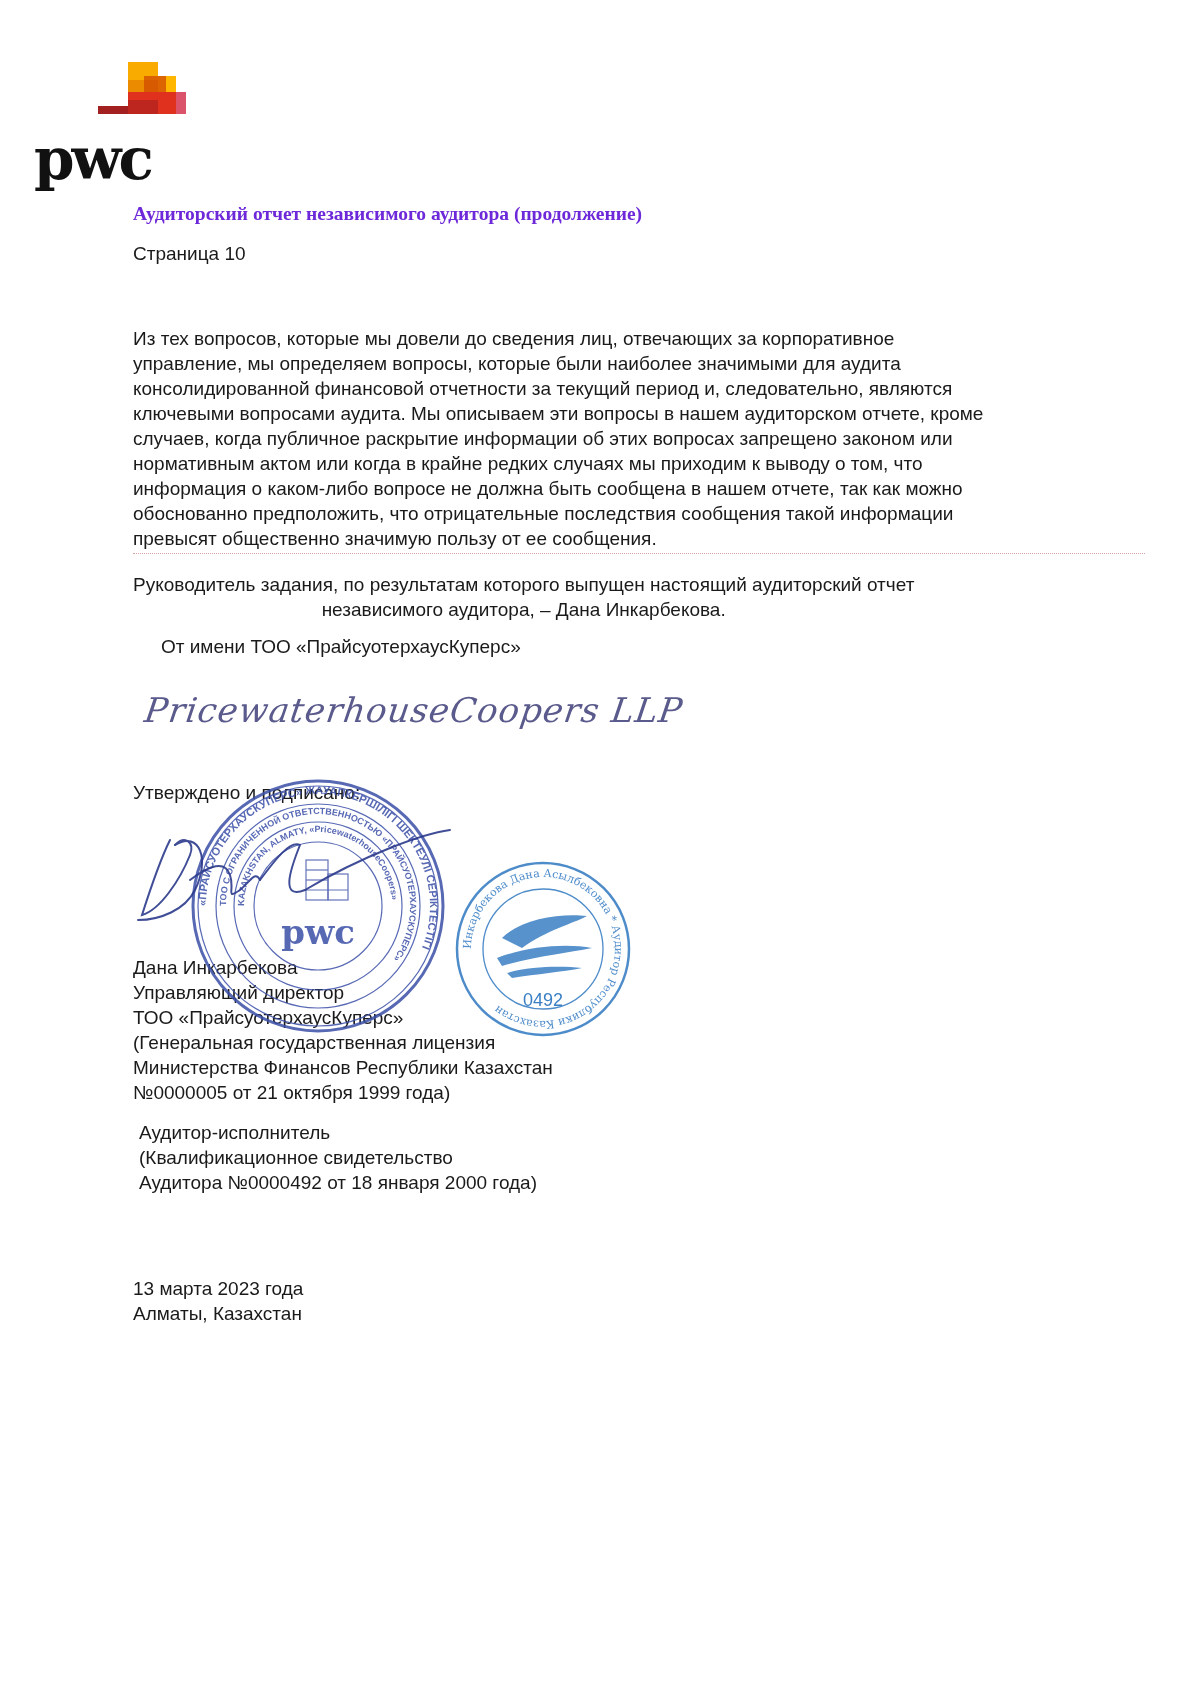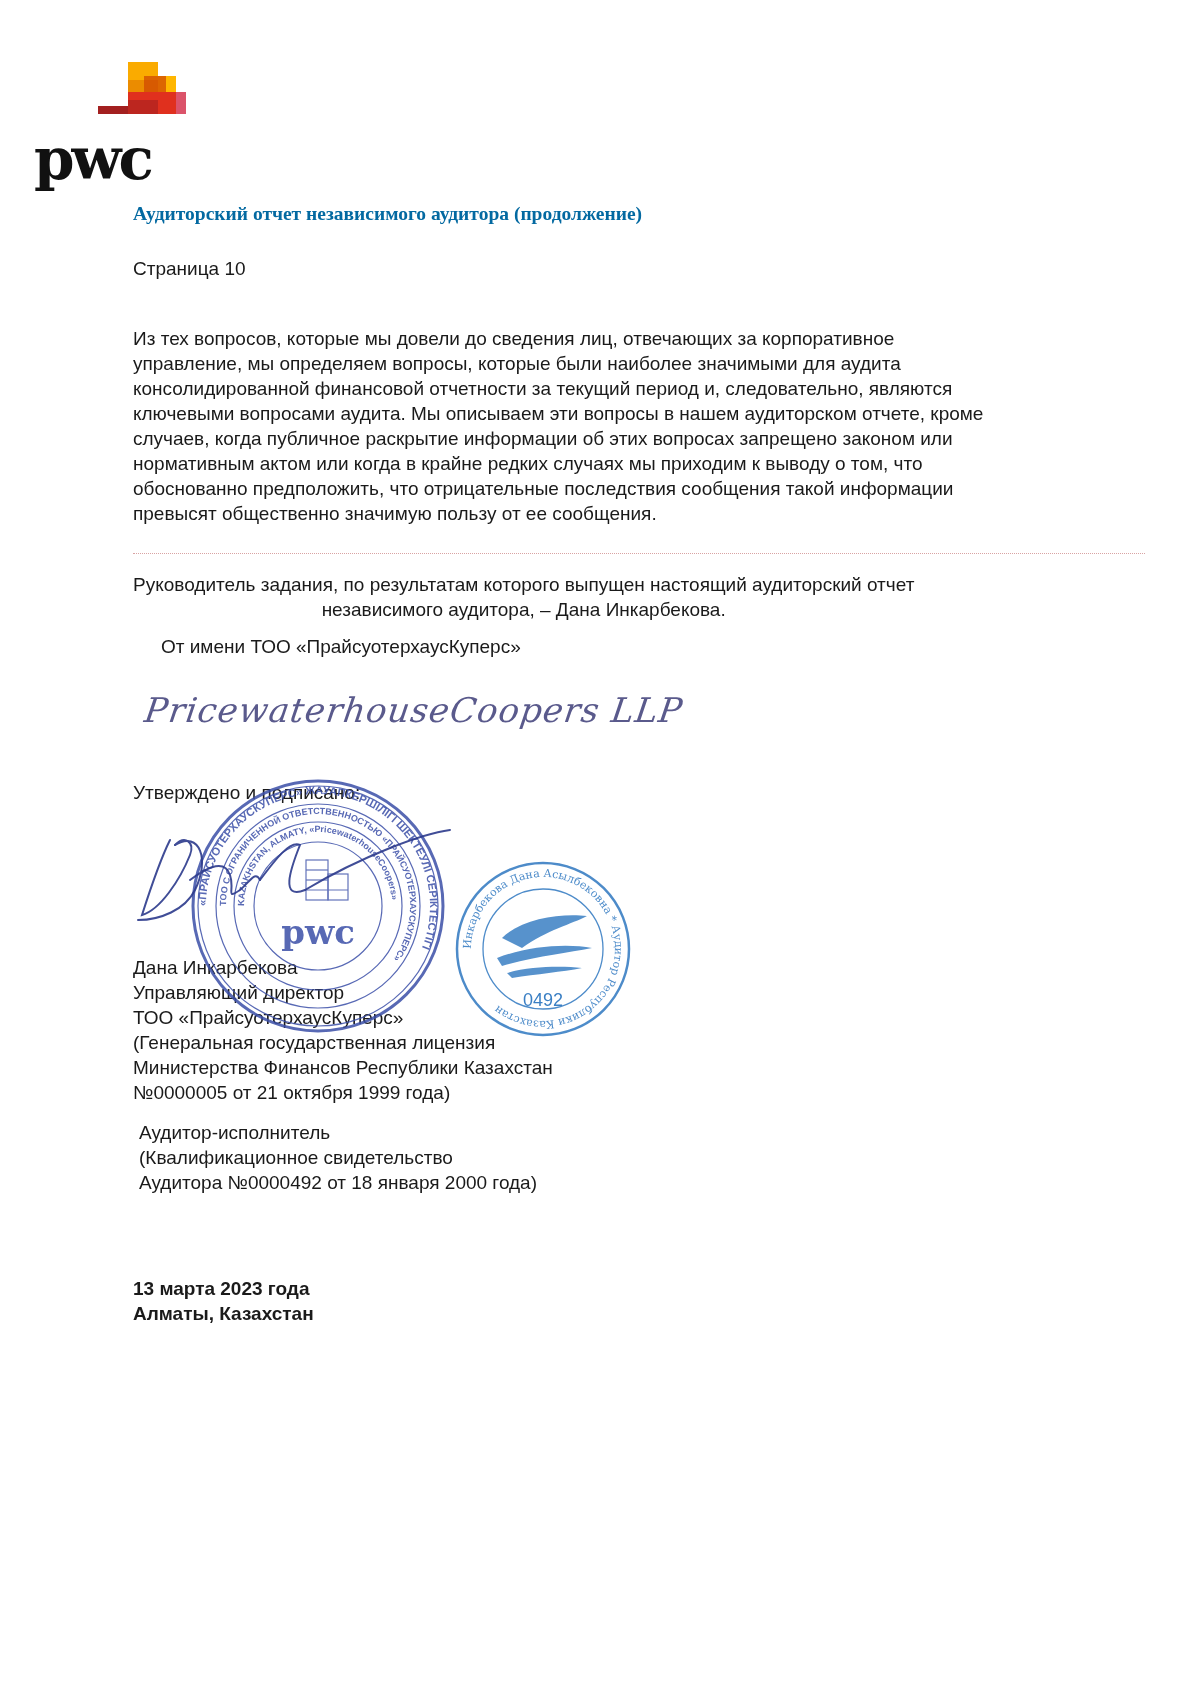--- a/index.html
+++ b/index.html
@@ -2,39 +2,39 @@
 <html><head>
   <meta charset="utf-8">
   <style>
     html, body { margin: 0; padding: 0; background: #ffffff; }
     body { width: 1187px; height: 1686px; position: relative; overflow: hidden; color: #1a1a1a; }
     .page { position: absolute; left: 0; top: 0; width: 1187px; height: 1686px; background: #ffffff; }
     .logo { position: absolute; left: 34px; top: 62px; width: 170px; height: 130px; }
     .logo-blocks { position: absolute; left: 0; top: 0; width: 170px; height: 60px; }
     .logo-word { position: absolute; left: 0; top: 68px; font-family: "DejaVu Serif", serif; font-weight: bold; font-size: 58px; letter-spacing: -3px; color: #111; line-height: 1; }
     .sans { font-family: "Liberation Sans", sans-serif; font-size: 19px; line-height: 25px; color: #1a1a1a; }
-    .title { position: absolute; left: 133px; top: 203px; font-family: "Liberation Serif", serif; font-weight: bold; font-size: 19.5px; color: #0369a1; }
-    .page-no { position: absolute; left: 133px; top: 256px; }
+    .title { position: absolute; left: 133px; top: 203px; font-family: "Liberation Serif", serif; font-weight: bold; font-size: 19.5px; color: #6d28d9; }
+    .page-no { position: absolute; left: 133px; top: 241px; }
     .para { position: absolute; left: 133px; top: 326px; width: 1010px; }
     .para .ln { display: block; white-space: nowrap; }
     .dotted-rule { position: absolute; left: 133px; top: 553px; width: 1012px; border-top: 1px dotted #d9a3a3; }
     .engagement { position: absolute; left: 133px; top: 572px; text-align: center; }
     .engagement .ln { display: block; white-space: nowrap; }
     .onbehalf { position: absolute; left: 133px; top: 634px; margin-left: 28px; }
     .firm-sig { position: absolute; left: 145px; top: 690px; font-family: "DejaVu Serif", serif; font-style: italic; font-size: 34px; color: #5a5a8c; letter-spacing: 1px; transform: skewX(-8deg); }
     .approved { position: absolute; left: 133px; top: 780px; }
     .personal-sig { position: absolute; left: 130px; top: 820px; width: 340px; height: 110px; }
     .stamp-big { position: absolute; left: 188px; top: 776px; width: 260px; height: 260px; }
     .stamp-small { position: absolute; left: 452px; top: 858px; width: 182px; height: 182px; }
     .signatory { position: absolute; left: 133px; top: 935px; margin-top: 20px; }
     .signatory .ln { display: block; white-space: nowrap; }
     .auditor { position: absolute; left: 139px; top: 1120px; }
     .auditor .ln { display: block; white-space: nowrap; }
     .dateplace { position: absolute; left: 133px; top: 1276px; }
-    .dateplace .ln { display: block; white-space: nowrap; font-weight: bold; }
+    .dateplace .ln { display: block; white-space: nowrap; }
   </style>
 </head>
 <body>
 
 <div class="page">
 
   <div class="logo">
     <svg class="logo-blocks" viewBox="0 0 170 60">
       <rect x="64" y="44" width="30" height="8" fill="#a32020"></rect>
       <rect x="94" y="0" width="30" height="52" fill="#eb8c00"></rect>
@@ -51,20 +51,21 @@
   <div class="title">Аудиторский отчет независимого аудитора (продолжение)</div>
   <div class="page-no sans">Страница 10</div>
 
   <div class="para sans">
     <span class="ln">Из тех вопросов, которые мы довели до сведения лиц, отвечающих за корпоративное</span>
     <span class="ln">управление, мы определяем вопросы, которые были наиболее значимыми для аудита</span>
     <span class="ln">консолидированной финансовой отчетности за текущий период и, следовательно, являются</span>
     <span class="ln">ключевыми вопросами аудита. Мы описываем эти вопросы в нашем аудиторском отчете, кроме</span>
     <span class="ln">случаев, когда публичное раскрытие информации об этих вопросах запрещено законом или</span>
     <span class="ln">нормативным актом или когда в крайне редких случаях мы приходим к выводу о том, что</span>
+    <span class="ln">информация о каком-либо вопросе не должна быть сообщена в нашем отчете, так как можно</span>
     <span class="ln">обоснованно предположить, что отрицательные последствия сообщения такой информации</span>
     <span class="ln">превысят общественно значимую пользу от ее сообщения.</span>
   </div>
   <div class="dotted-rule"></div>
 
   <div class="engagement sans">
     <span class="ln">Руководитель задания, по результатам которого выпущен настоящий аудиторский отчет</span>
     <span class="ln">независимого аудитора, – Дана Инкарбекова.</span>
   </div>
   <div class="onbehalf sans">От имени ТОО «ПрайсуотерхаусКуперс»</div>

